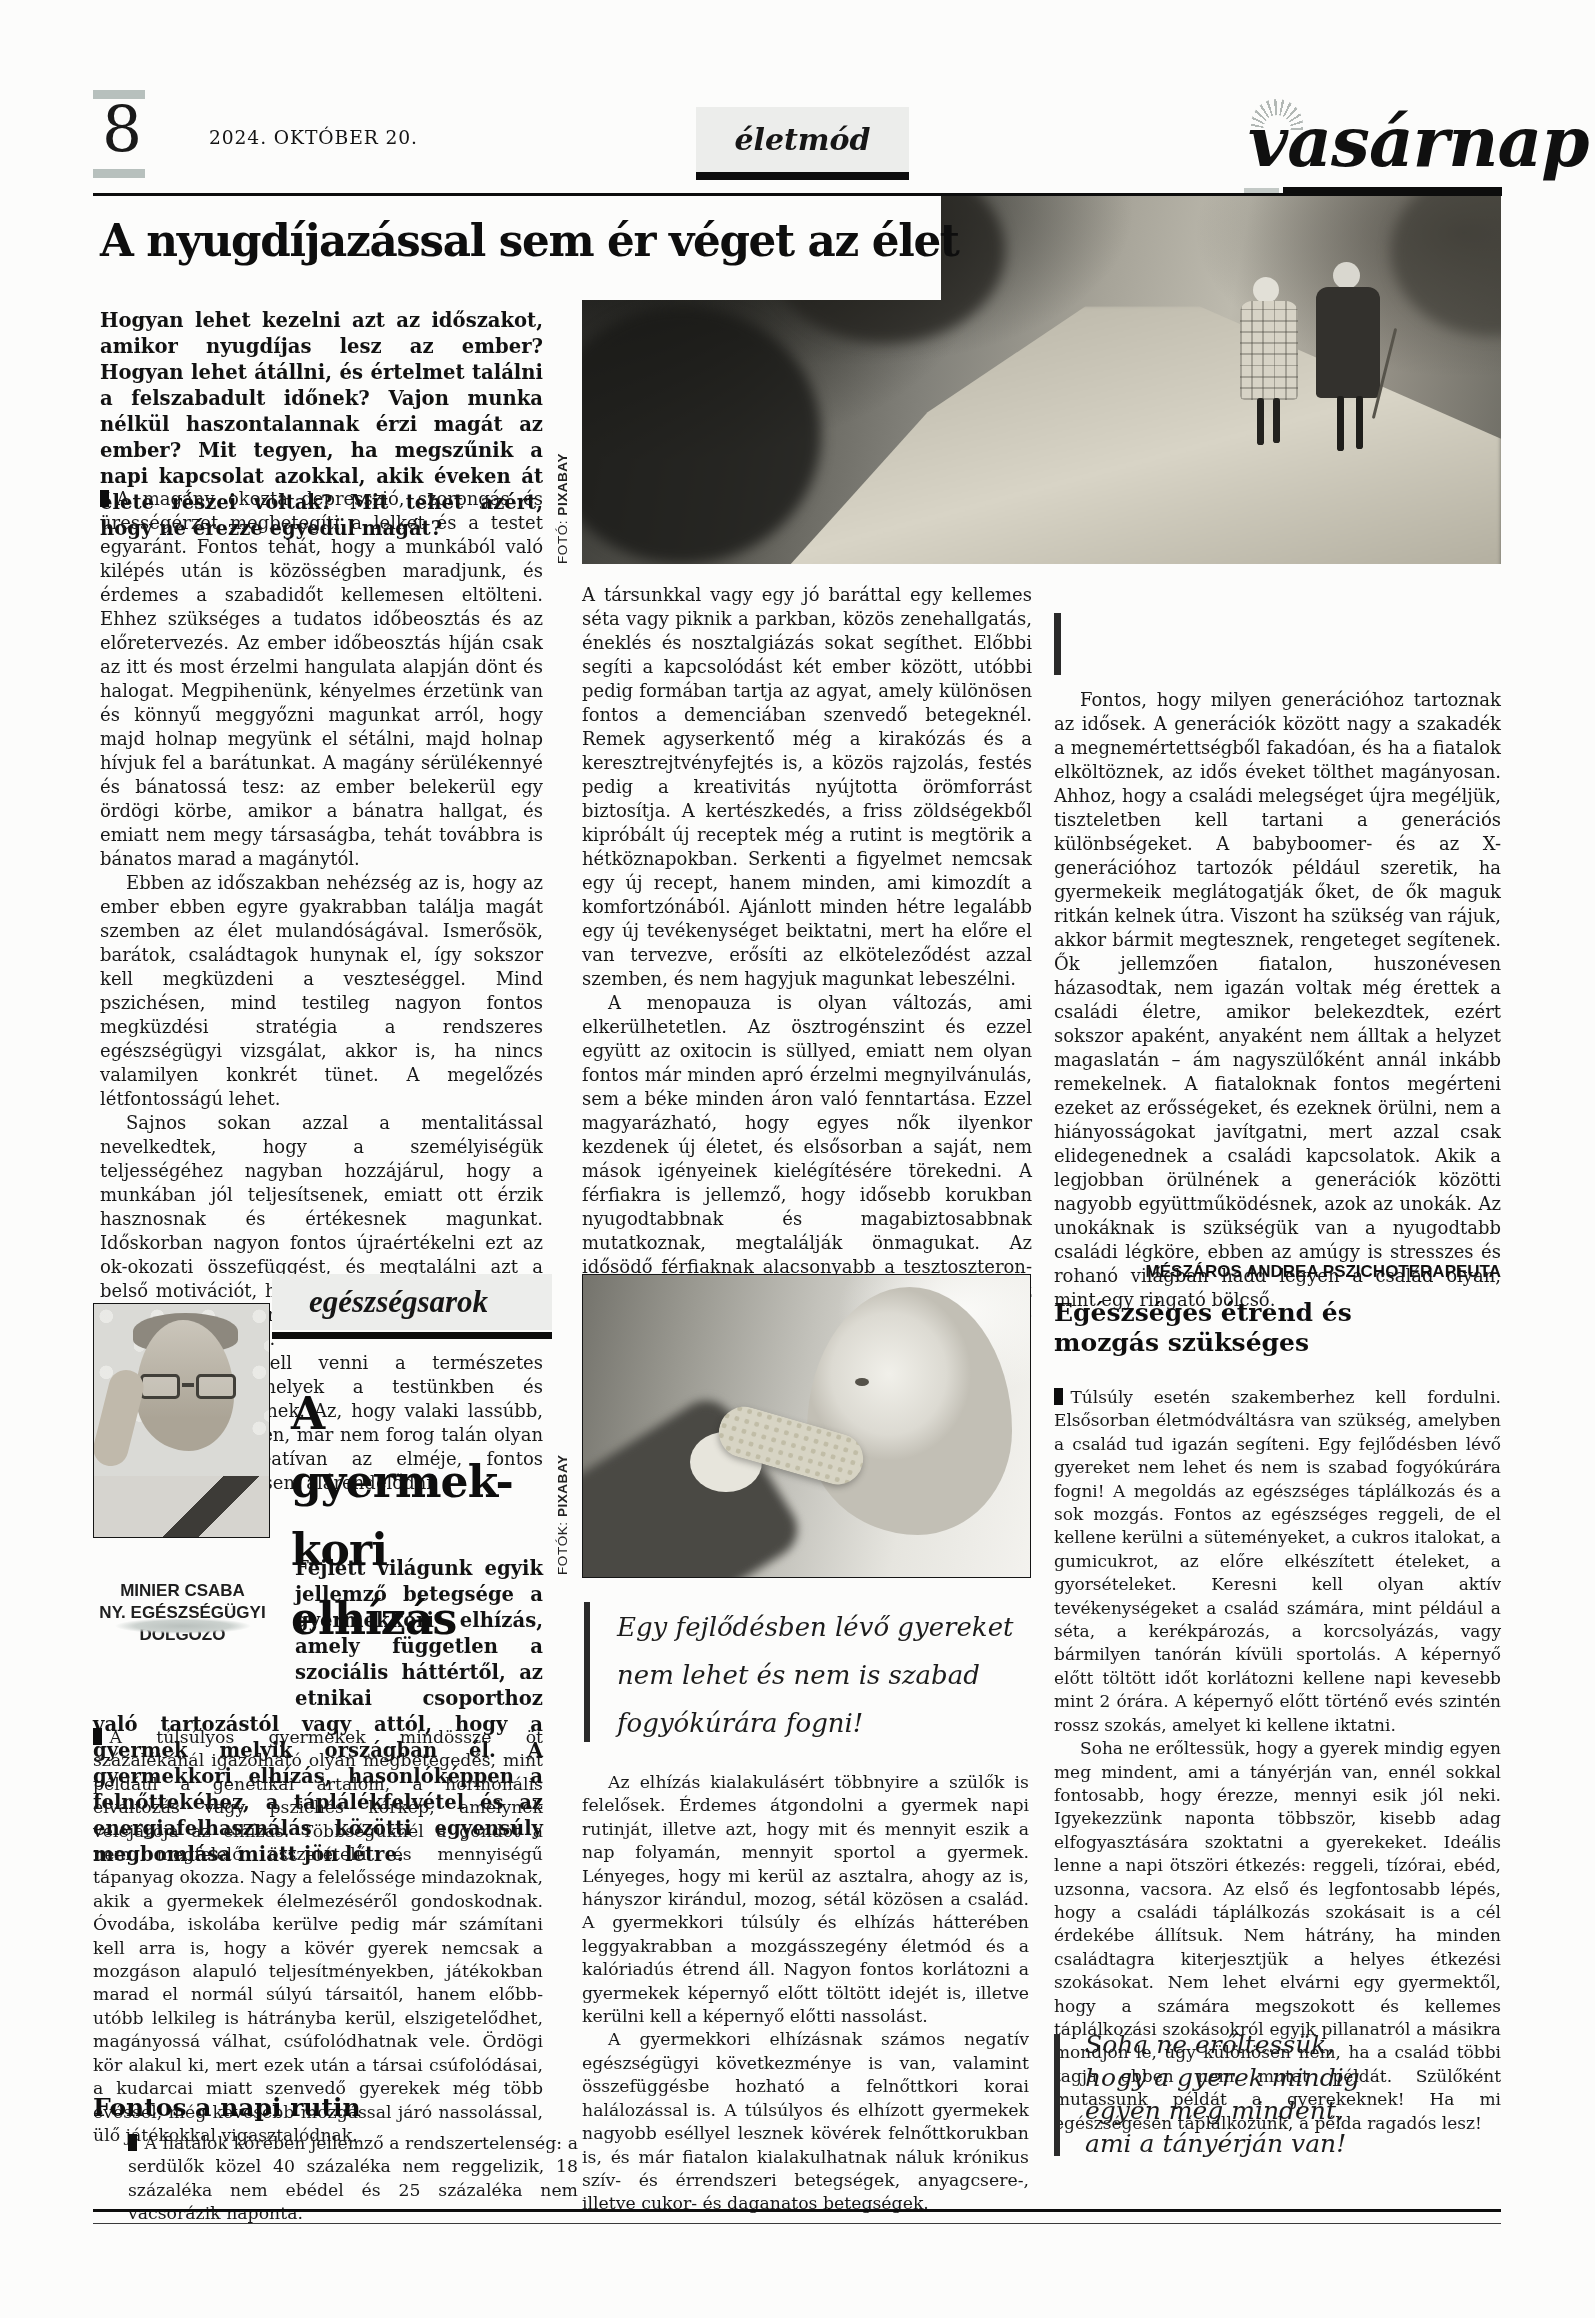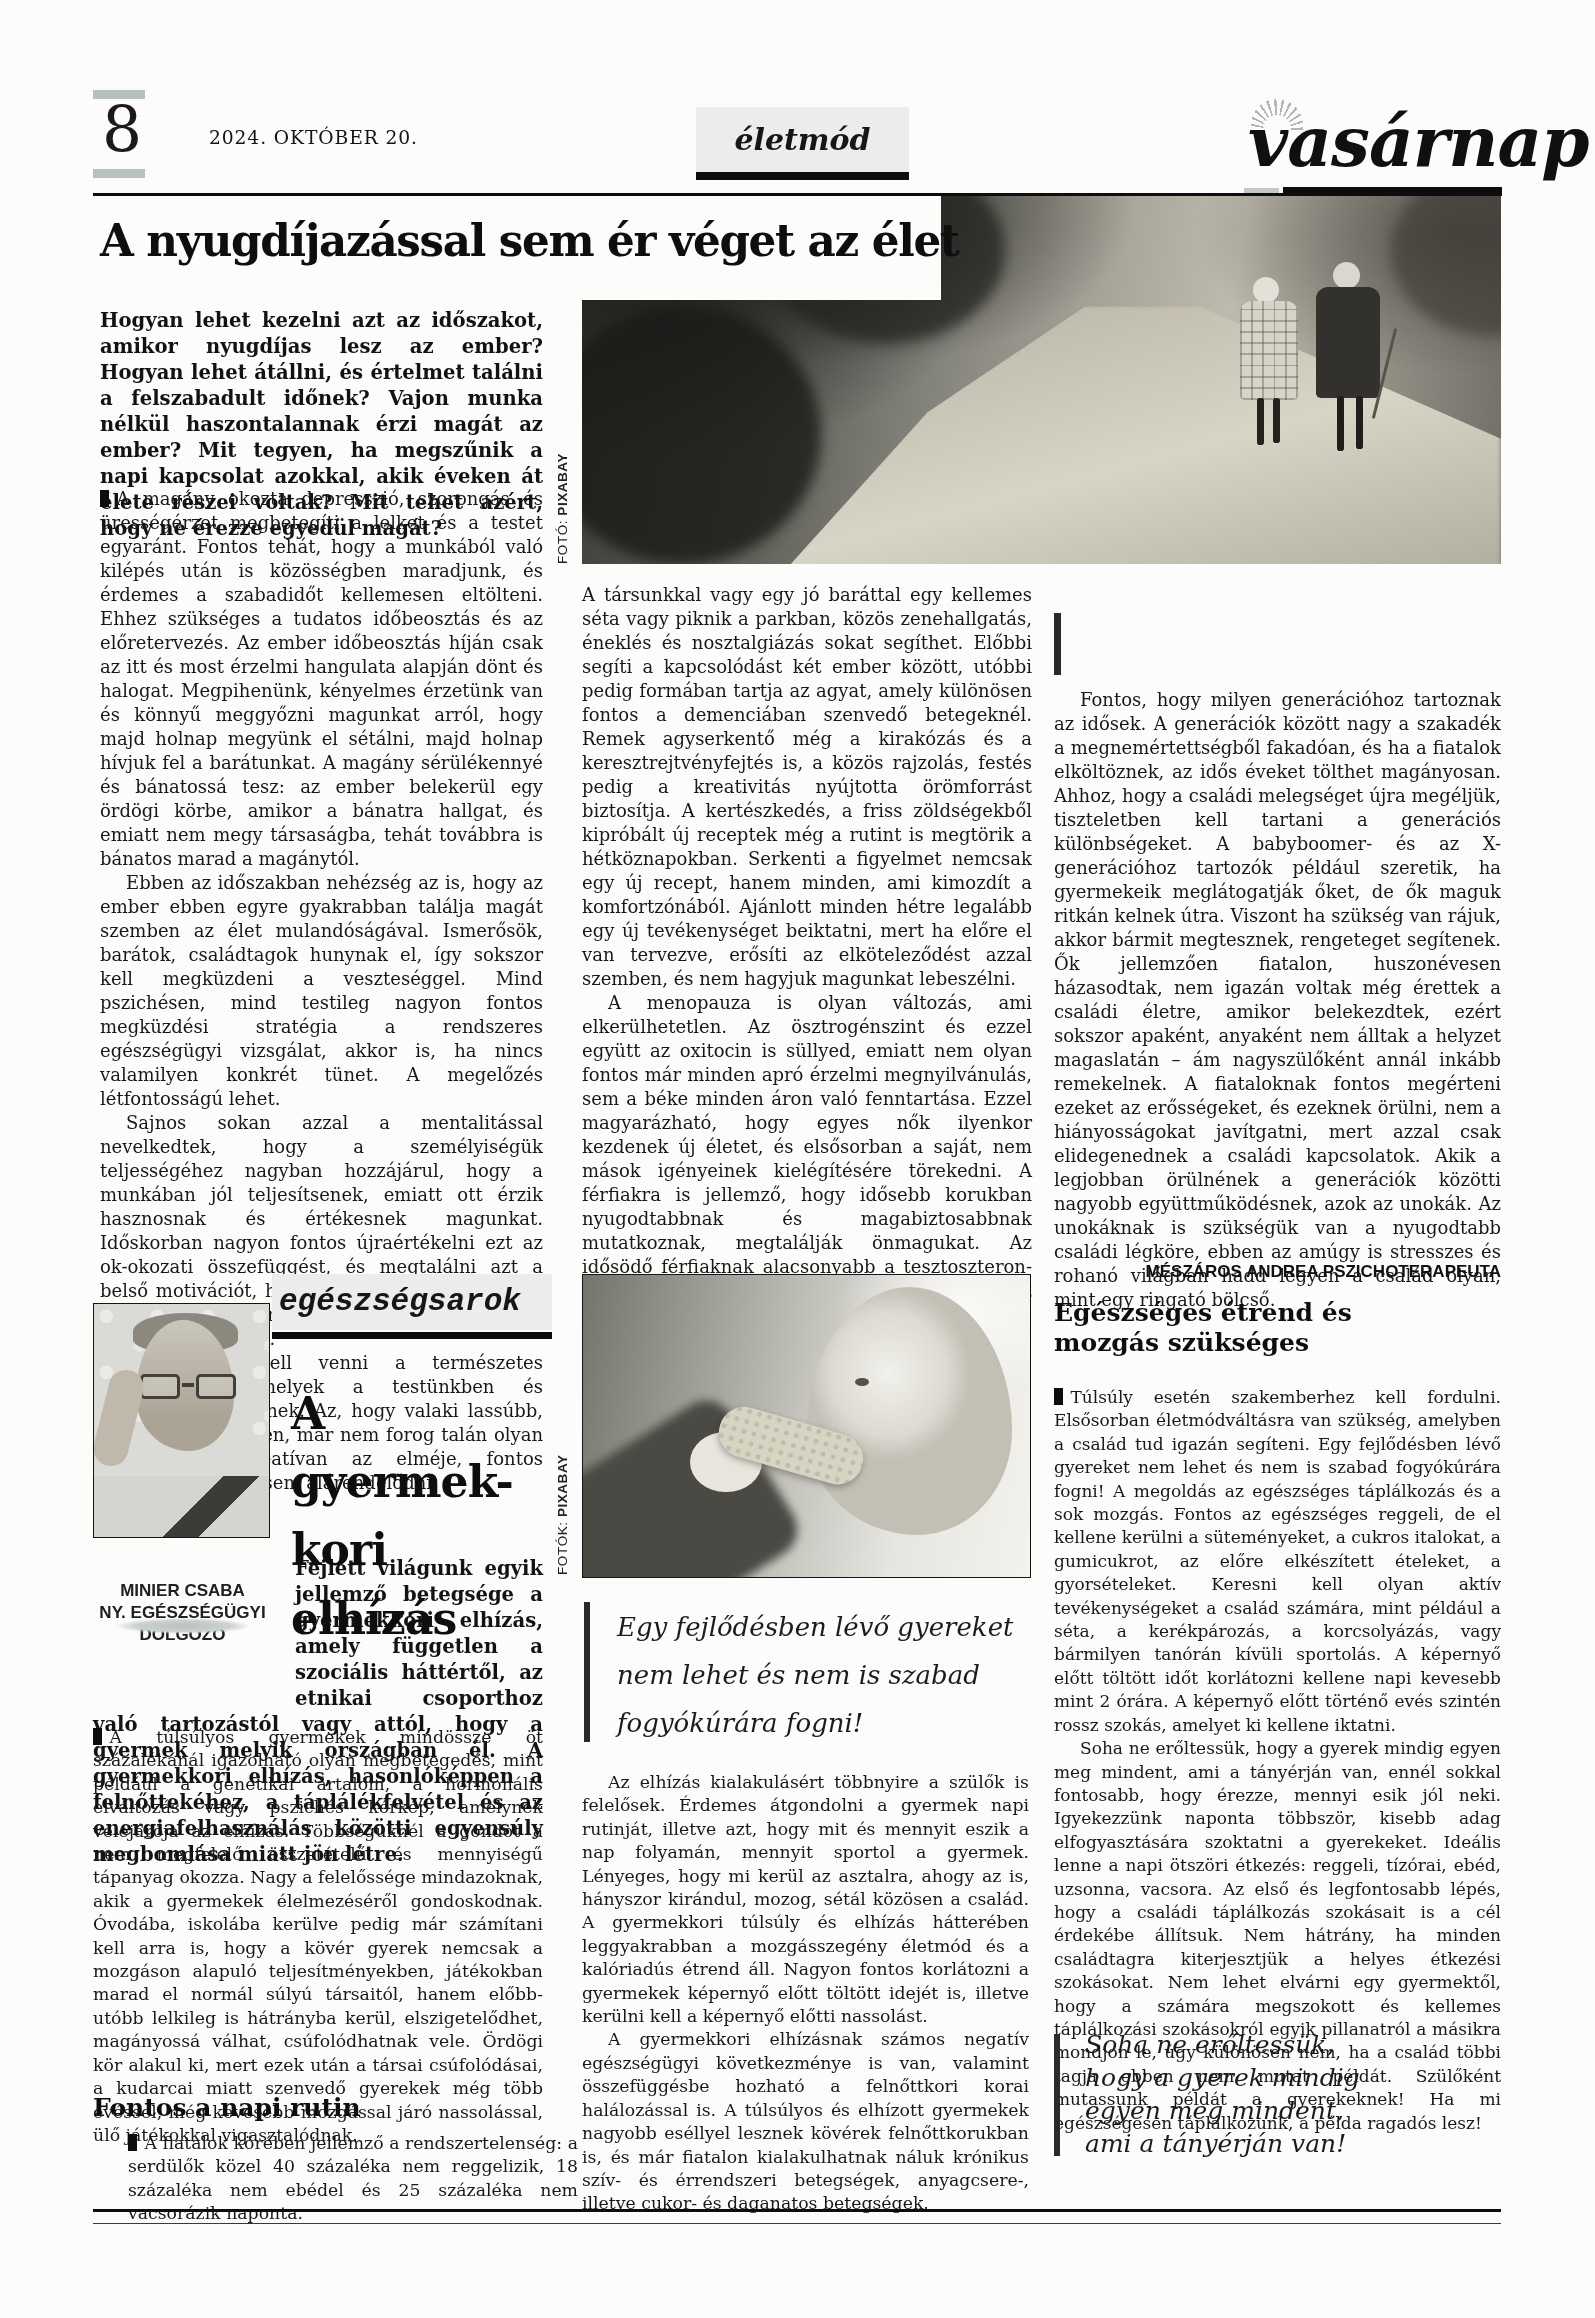--- a/index.html
+++ b/index.html
@@ -84,21 +84,21 @@
       background:linear-gradient(#cbc6bb,#aba496 75%);}
   .ph3 .hair{position:absolute;left:22%;top:4%;width:60%;height:16%;border-radius:50% 50% 30% 30%;background:#8d887e;}
   .ph3 .glass{position:absolute;width:34px;height:19.6px;border:3.3px solid #413f39;border-radius:4.7px;background:rgba(250,250,248,.25);}
   .ph3 .bridge{position:absolute;width:12px;height:3.3px;background:#413f39;}
   .ph3 .hand{position:absolute;left:4%;top:28%;width:20%;height:42%;border-radius:18.7px;background:#c0b9ab;transform:rotate(14deg);}
   .ph3 .torso{position:absolute;left:0;bottom:0;width:100%;height:26%;
       background:linear-gradient(135deg,#d6d4cf 55%,#3d3b37 55% 70%,#d6d4cf 70%);}
 
   
   .egbar{background:#ecedeb;}
-  .eglabel{font-family:Liberation Mono, monospace;font-style:italic;font-weight:700;font-size:31px;line-height:56px;padding-left:7px;}
+  .eglabel{font-family:Liberation Serif, serif;font-style:italic;font-weight:700;font-size:31px;line-height:56px;padding-left:37px;}
   .headline2{font-family:"DejaVu Serif",serif;font-weight:700;font-size:44px;line-height:1.55;letter-spacing:-0.9px;
              color:#0e0e0e;white-space:pre-line;}
   .intro{font-family:"DejaVu Serif",serif;font-weight:700;font-size:19.6px;line-height:26px;text-align:justify;color:#131313;}
   .spacer{float:left;width:202px;height:149px;}
   .subhead{font-family:"DejaVu Serif",serif;font-weight:700;font-size:25px;color:#0e0e0e;}
   .colhead{font-family:"DejaVu Serif",serif;font-weight:700;font-size:25px;line-height:1.2;color:#0e0e0e;white-space:pre-line;}
   .caption{font-family:"Liberation Sans",sans-serif;font-weight:700;font-size:17px;line-height:22px;
            text-align:center;color:#202020;letter-spacing:0;}
   .shadow-ellipse{border-radius:50%;background:radial-gradient(closest-side,#b9c0bd,#ccd2cf 70%,rgba(204,210,207,0));}
 </style>

